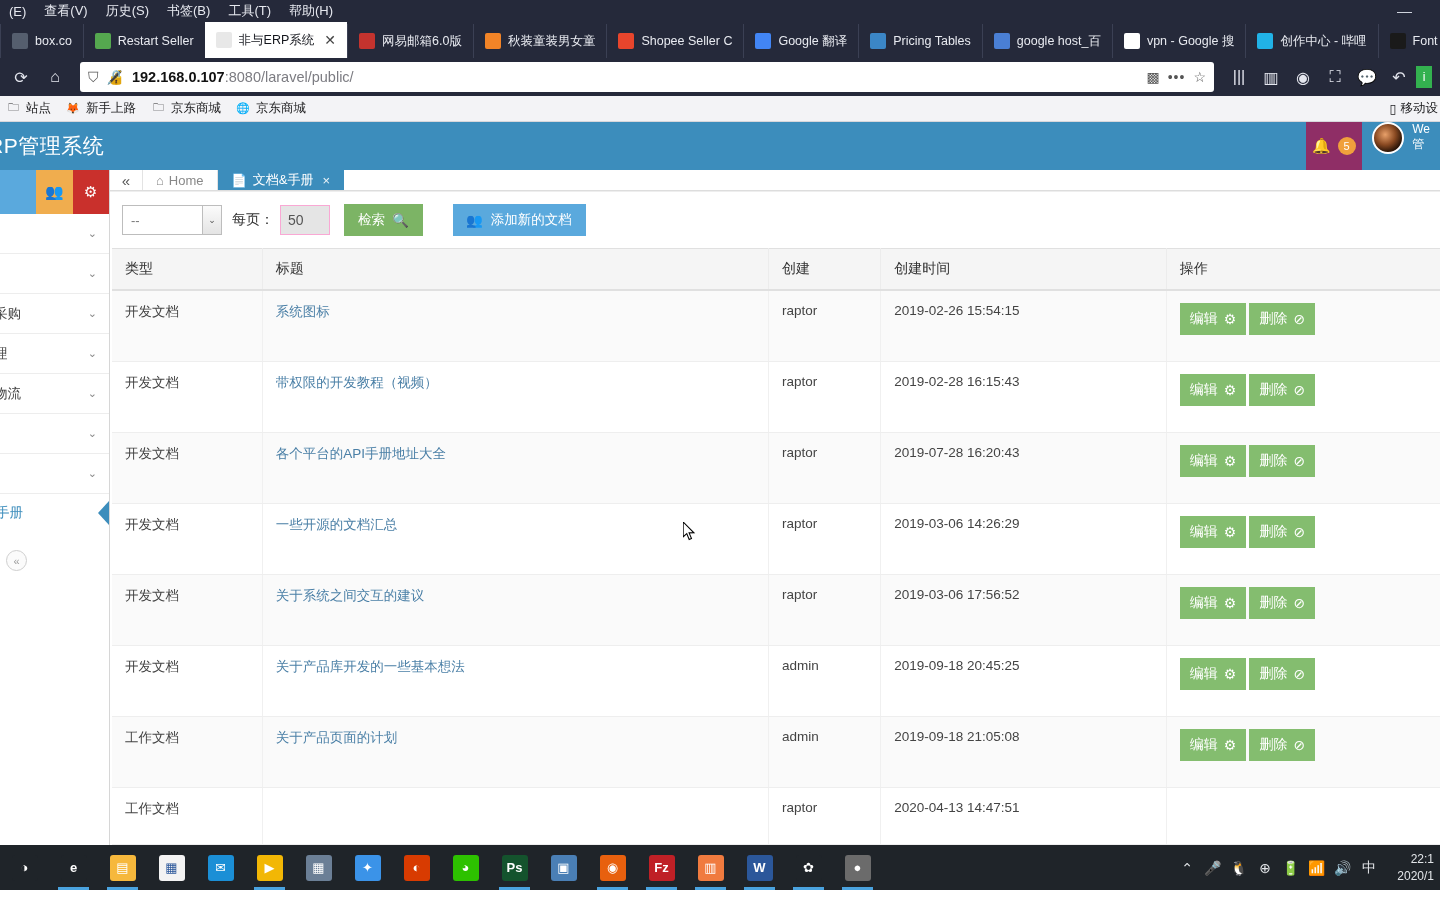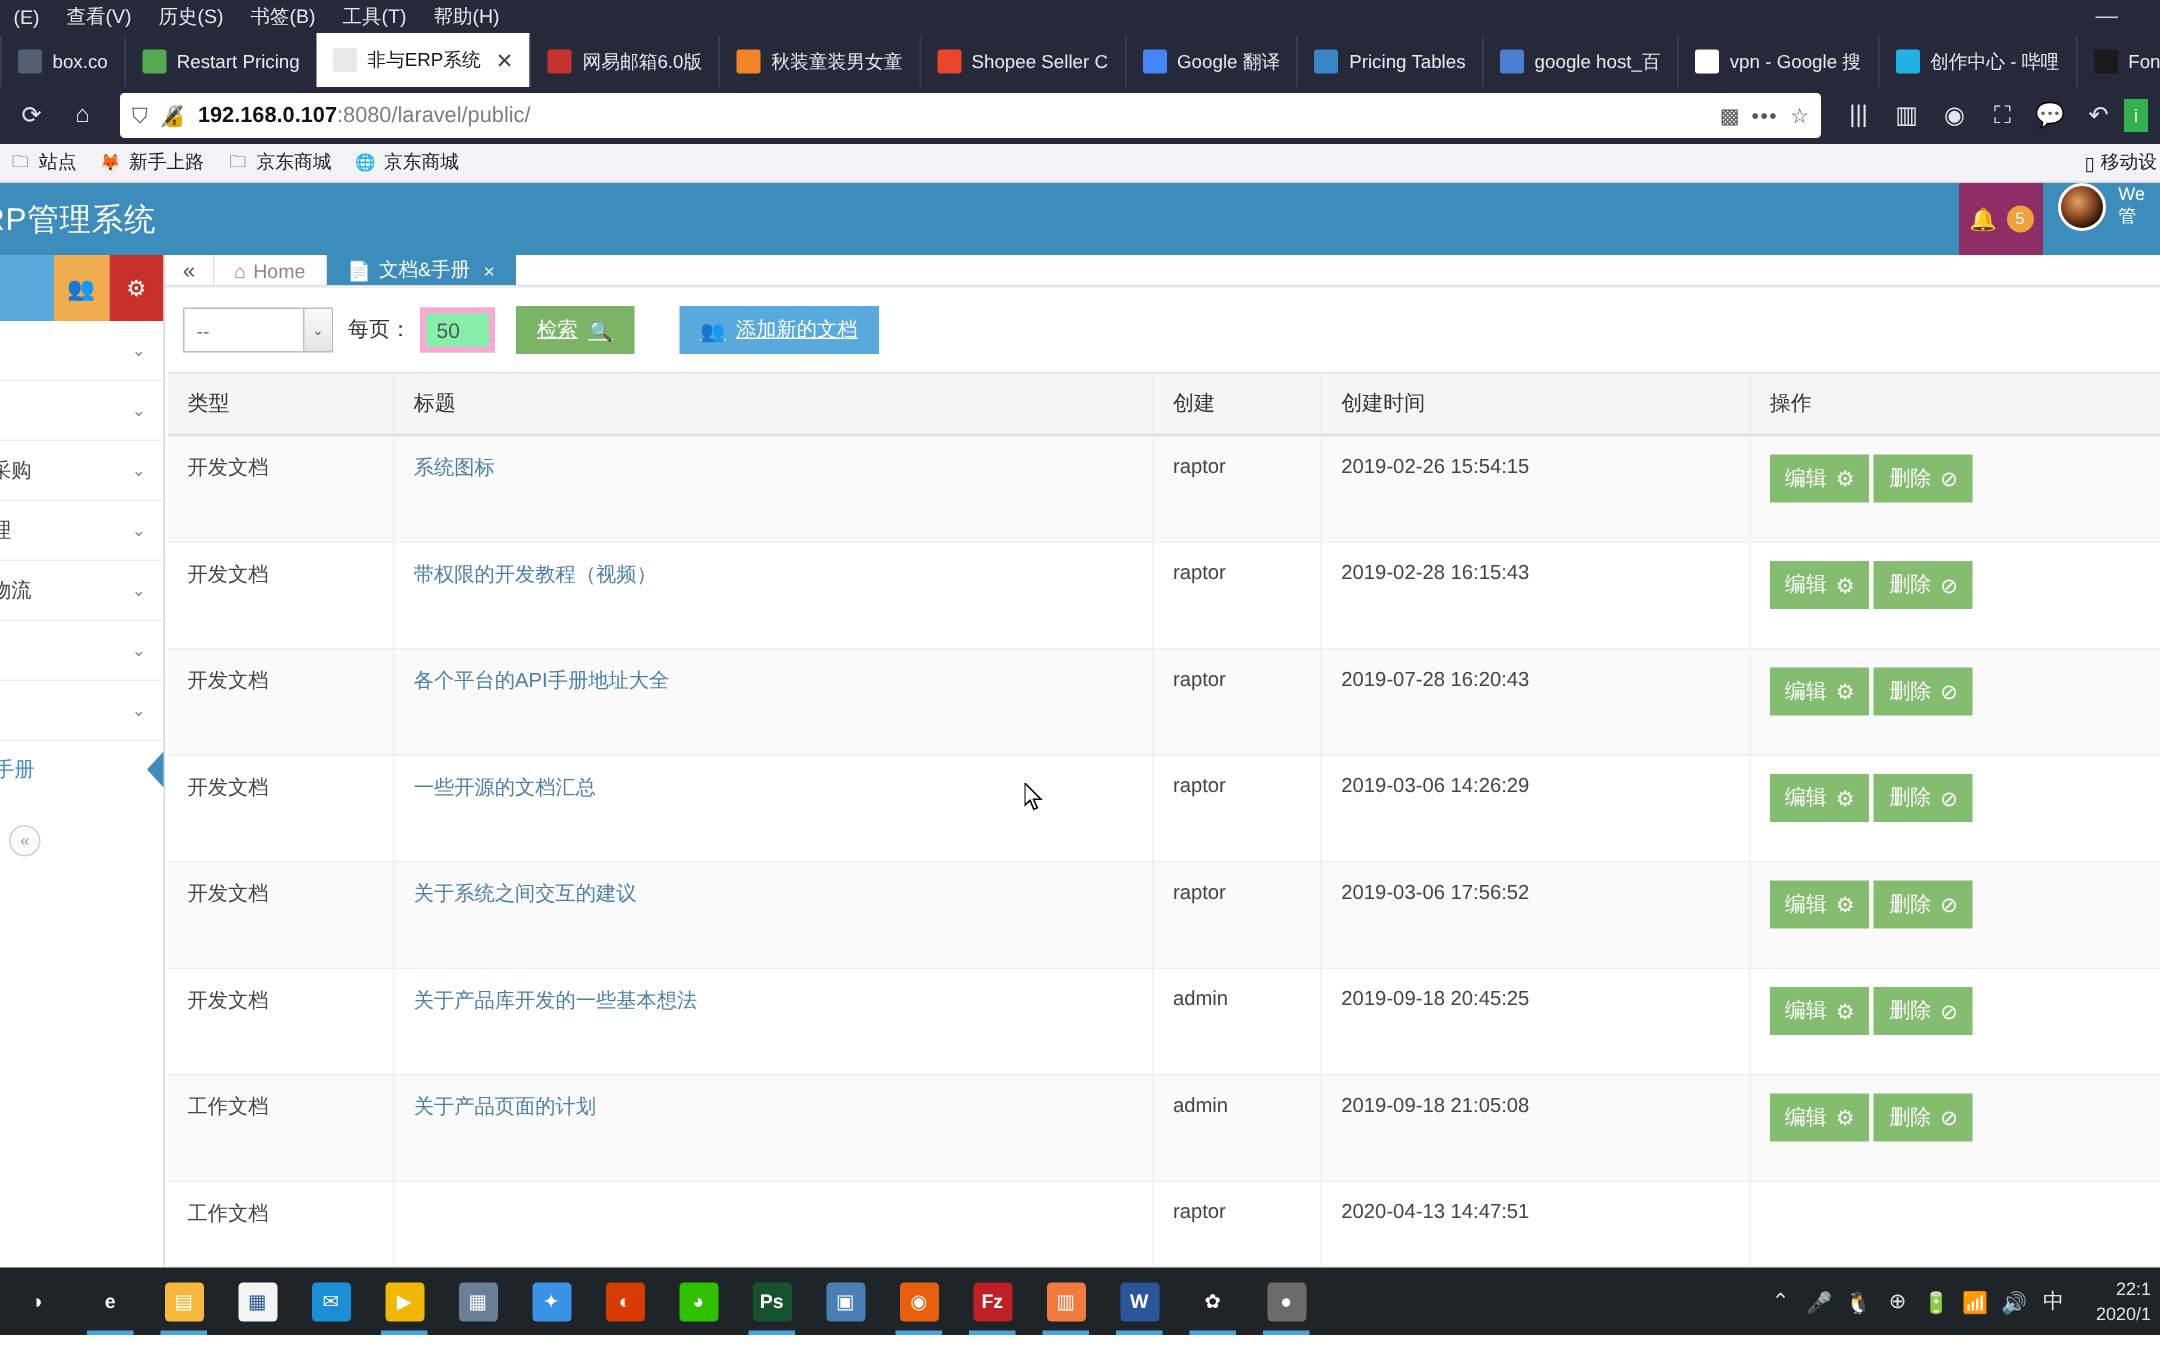--- a/index.html
+++ b/index.html
@@ -128,24 +128,24 @@
              align-items: center; gap: 0; }
   .sel {
     width: 100px; height: 30px; border: 1px solid #bdbdbd; background: #fff;
     font-size: 13px; color: #777; display: flex; align-items: center;
     padding-left: 8px; position: relative;
   }
   .sel .sarrow { position: absolute; right: 0; top: 0; bottom: 0; width: 19px;
                  background: linear-gradient(#fbfbfb,#e4e4e4); border-left: 1px solid #bdbdbd;
                  display:flex; align-items:center; justify-content:center; font-size: 9px; color:#555; }
   .perpage-lbl { font-size: 14px; color: #333; margin: 0 6px 0 10px; white-space: nowrap; }
-  .perpage-inp { width: 50px; height: 30px; border: 4px solid #f9a8d4; font-size: 14px;
-                 padding-left: 7px; color: #555; background: #86efac; }
+  .perpage-inp { width: 50px; height: 30px; border: 1px solid #f9a8d4; font-size: 14px;
+                 padding-left: 7px; color: #555; background: #e5e5e5; }
   .btn { height: 32px; display: inline-flex; align-items: center; gap: 7px; color: #fff;
-         font-size: 13.5px; padding: 0 14px; border: none; text-decoration: underline; }
+         font-size: 13.5px; padding: 0 14px; border: none; }
   .btn-search { background: #7cb465; margin-left: 14px; }
   .btn-add { background: #5aa9dd; margin-left: 30px; }
 
   table.grid { width: 1330px; border-collapse: collapse; margin-left: 2px; table-layout: fixed; }
   table.grid th {
     background: #f5f5f5; border-top: 1px solid #e0e0e0; border-bottom: 2px solid #e0e0e0;
     border-right: 1px solid #ececec;
     text-align: left; font-size: 14px; font-weight: normal; color: #333;
     padding: 11px 0 11px 13px;
   }
@@ -196,21 +196,21 @@
   <span class="win-min">—</span>
 </div>
 
 <div class="ff-tabstrip" id="tabstrip">
     <div class="ff-tab">
       <span class="fav" style="background: rgb(85, 94, 110);"></span>
       <span class="tlabel">box.co</span>
     </div>
     <div class="ff-tab">
       <span class="fav" style="background: rgb(85, 168, 79);"></span>
-      <span class="tlabel">Restart Pricing</span>
+      <span class="tlabel">Restart Seller</span>
     </div>
     <div class="ff-tab active">
       <span class="fav" style="background: rgb(232, 232, 232);"></span>
       <span class="tlabel">非与ERP系统</span>
       <span class="tclose">✕</span>
     </div>
     <div class="ff-tab">
       <span class="fav" style="background: rgb(196, 51, 46);"></span>
       <span class="tlabel">网易邮箱6.0版</span>
     </div>

